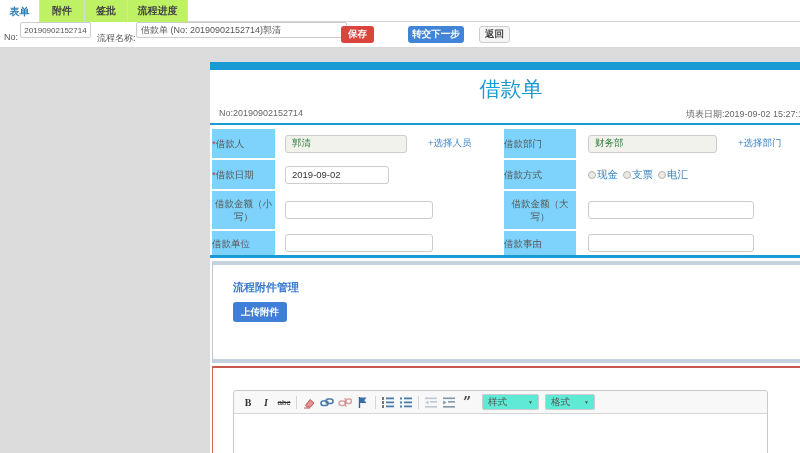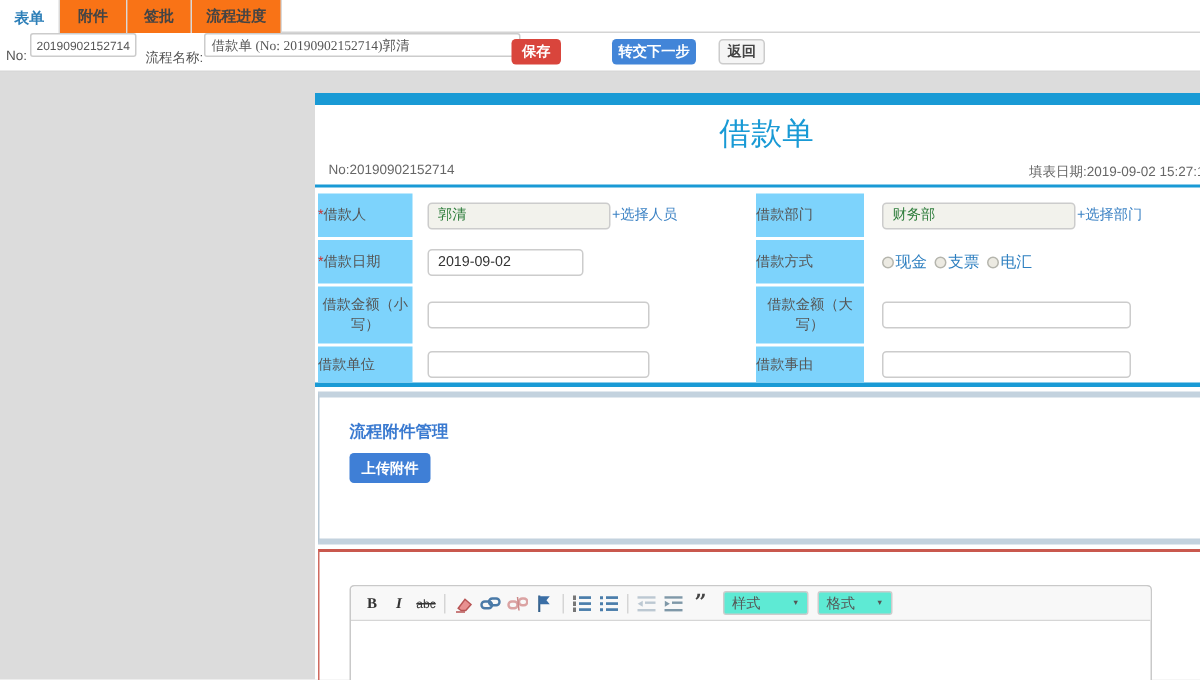--- a/index.html
+++ b/index.html
@@ -1,19 +1,19 @@
 <!DOCTYPE html>
 <html><head>
 <meta charset="utf-8">
 <style>
 *{margin:0;padding:0;box-sizing:border-box}
 html,body{width:800px;height:453px;overflow:hidden;background:#fff;font-family:"Liberation Sans","DejaVu Sans",sans-serif}
 
 .tabbar{position:absolute;top:0;left:0;width:800px;height:22px;background:#fff;border-bottom:1px solid #d4d4d4;display:flex}
-.tab{height:22px;display:flex;align-items:center;justify-content:center;font-size:10px;font-weight:bold;color:#444;background:#f97316;border-right:1px solid #d9d9d9;cursor:pointer}
+.tab{height:22px;display:flex;align-items:center;justify-content:center;font-size:10px;font-weight:bold;color:#444;background:#bef264;border-right:1px solid #d9d9d9;cursor:pointer}
 .tab.active{background:#fff;color:#2d7fb8;height:23px}
 
 .toolrow{position:absolute;top:22px;left:0;width:800px;height:26px;background:#fff;border-bottom:1px solid #d8d8d8;font-size:9px;color:#555}
 .toolrow .lbl{position:absolute;top:10px}
 .tinput{position:absolute;top:0;height:16px;border:1px solid #ccc;border-radius:2px;font-size:9px;color:#555;padding:0 4px;font-family:inherit}
 .btn{position:absolute;top:4px;height:17px;border:none;border-radius:3px;color:#fff;font-size:9.5px;font-weight:bold;display:flex;align-items:center;justify-content:center;cursor:pointer;font-family:inherit}
 .btn.save{left:341px;width:33px;background:#d9453c}
 .btn.next{left:408px;width:56px;background:#4285d8}
 .btn.back{left:479px;width:31px;background:#f5f5f5;color:#444;border:1px solid #ccc}
 
@@ -23,21 +23,21 @@
 .panel-bar{height:8px;background:#199ad5}
 .panel-title{text-align:center;color:#199ad5;font-size:21px;margin-top:5px;height:24px}
 .subhead{display:flex;justify-content:space-between;font-size:9px;color:#666;padding:0 9px;margin-top:9px;height:12px}
 .hr2{height:2px;background:#199ad5;margin-top:3px}
 .grid{display:grid;grid-template-columns:63px 225px 72px 236px;grid-template-rows:29px 29px 38px 24px;gap:2px;padding:4px 2px 0 2px}
 .lcell{background:#7dd3fc;display:flex;align-items:center;justify-content:flex-start;text-align:center;font-size:9.5px;color:#555;line-height:13px}
 .vcell{display:flex;align-items:center;padding-left:8px;font-size:9.5px}
 .star{color:#c33}
 .inp{height:18px;border:1px solid #ccc;border-radius:3px;font-size:9.5px;padding:0 6px;font-family:inherit;background:#fff;color:#333}
 .inp.ro{background:#f2f2ec;color:#2e7d3c}
-.link{color:#3b82c4;font-size:9.5px;margin-left:1px;text-decoration:none}
+.link{color:#3b82c4;font-size:9.5px;margin-left:21px;text-decoration:none}
 .radios{display:flex;align-items:center}
 .radio{width:8px;height:8px;border-radius:50%;background:#eceae2;border:1px solid #b5b5ad;display:inline-block;margin-right:1px}
 .radlbl{color:#2d7fc0;font-size:10.5px;margin-right:5px}
 .hr3{height:3px;background:#199ad5;margin-top:0}
 
 .attachbox{margin:3px 2px 0 2px;border:1px solid #b7c8d5;border-top:4px solid #c3d2de;border-bottom:4px solid #c3d2de;height:102px;padding:15px 20px 0 20px}
 .attachbox .title{font-size:11px;font-weight:bold;color:#3a7ad0}
 .strip{margin-top:8px;background:#fbf7e8;border:1px solid #e5ddc3;height:23px;font-size:9px;color:#555;display:flex;align-items:center;padding-left:14px}
 .upbtn{margin-top:7px;width:54px;height:20px;background:#3f7fd6;color:#fff;font-size:9.5px;font-weight:bold;border:none;border-radius:3px;display:flex;align-items:center;justify-content:center;cursor:pointer;font-family:inherit}
 
@@ -62,21 +62,21 @@
   <div class="tab active" style="width:40px">表单</div>
   <div class="tab" style="width:45px">附件</div>
   <div class="tab" style="width:43px">签批</div>
   <div class="tab" style="width:60px">流程进度</div>
 </div>
 
 <div class="toolrow">
   <span class="lbl" style="left:4px">No:</span>
   <input class="tinput" style="left: 20px; width: 71px; text-align: center; padding: 0px 2px; font-size: 8px;" value="20190902152714">
   <span class="lbl" style="left:97px">流程名称:</span>
-  <input class="tinput" style="left: 136px; width: 211px; font-family: Liberation Serif, serif;" value="借款单 (No: 20190902152714)郭清">
+  <input class="tinput" style="left: 136px; width: 211px;" value="借款单 (No: 20190902152714)郭清">
   <button class="btn save">保存</button>
   <button class="btn next">转交下一步</button>
   <button class="btn back">返回</button>
 </div>
 
 <div class="desk"></div>
 
 <div class="panel">
   <div class="panel-bar"></div>
   <div class="panel-title">借款单</div>

